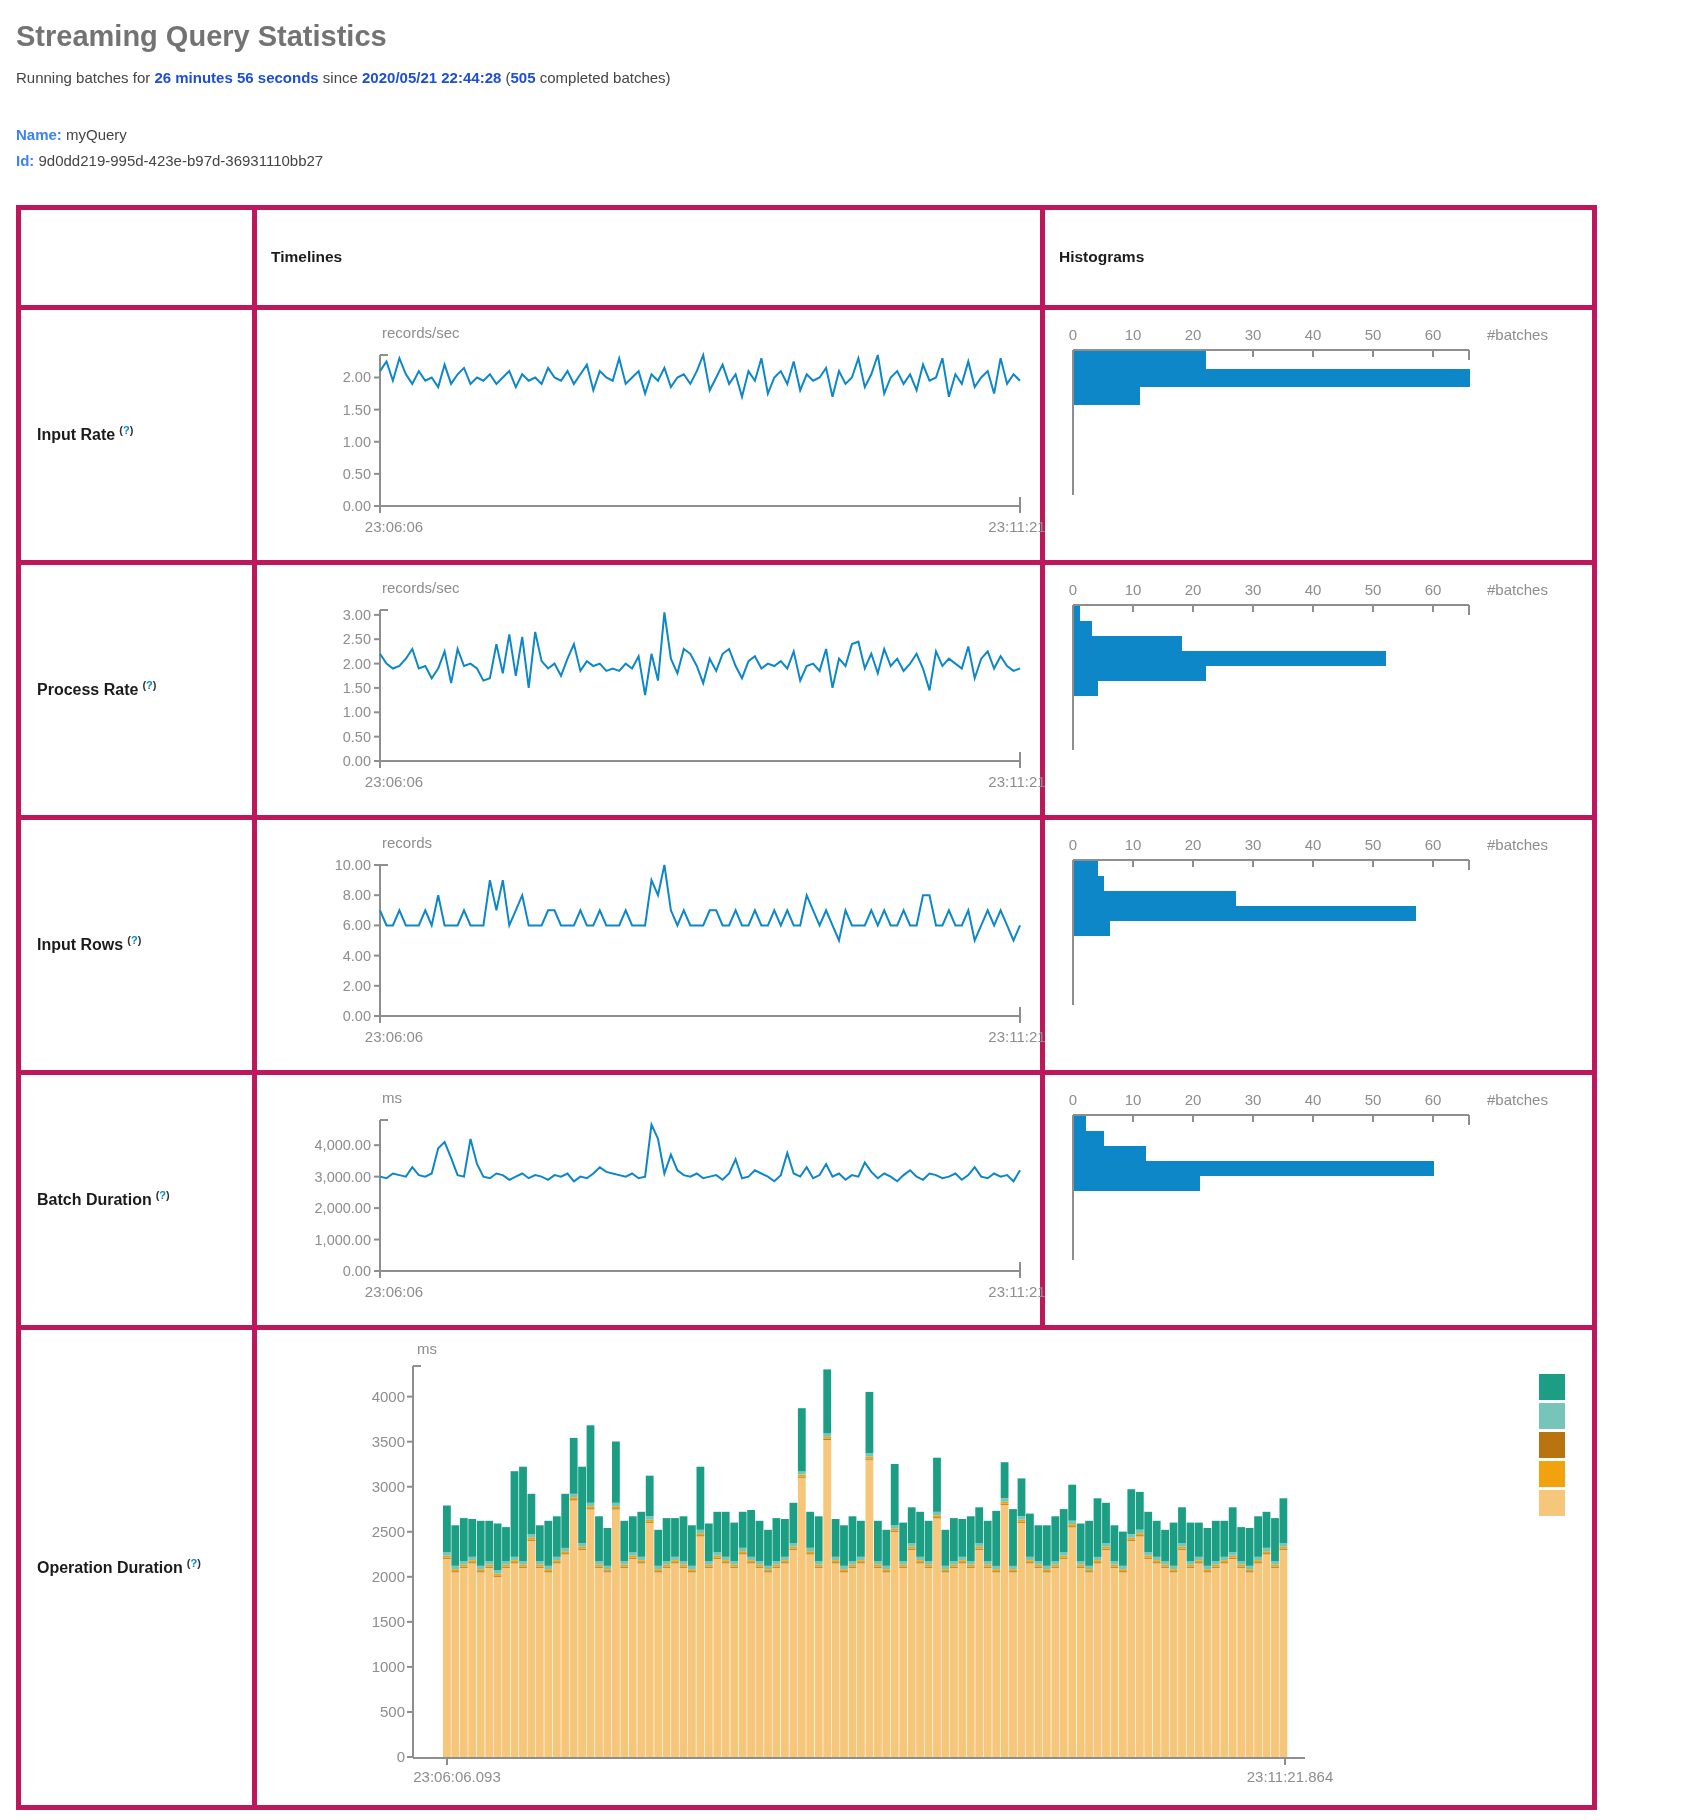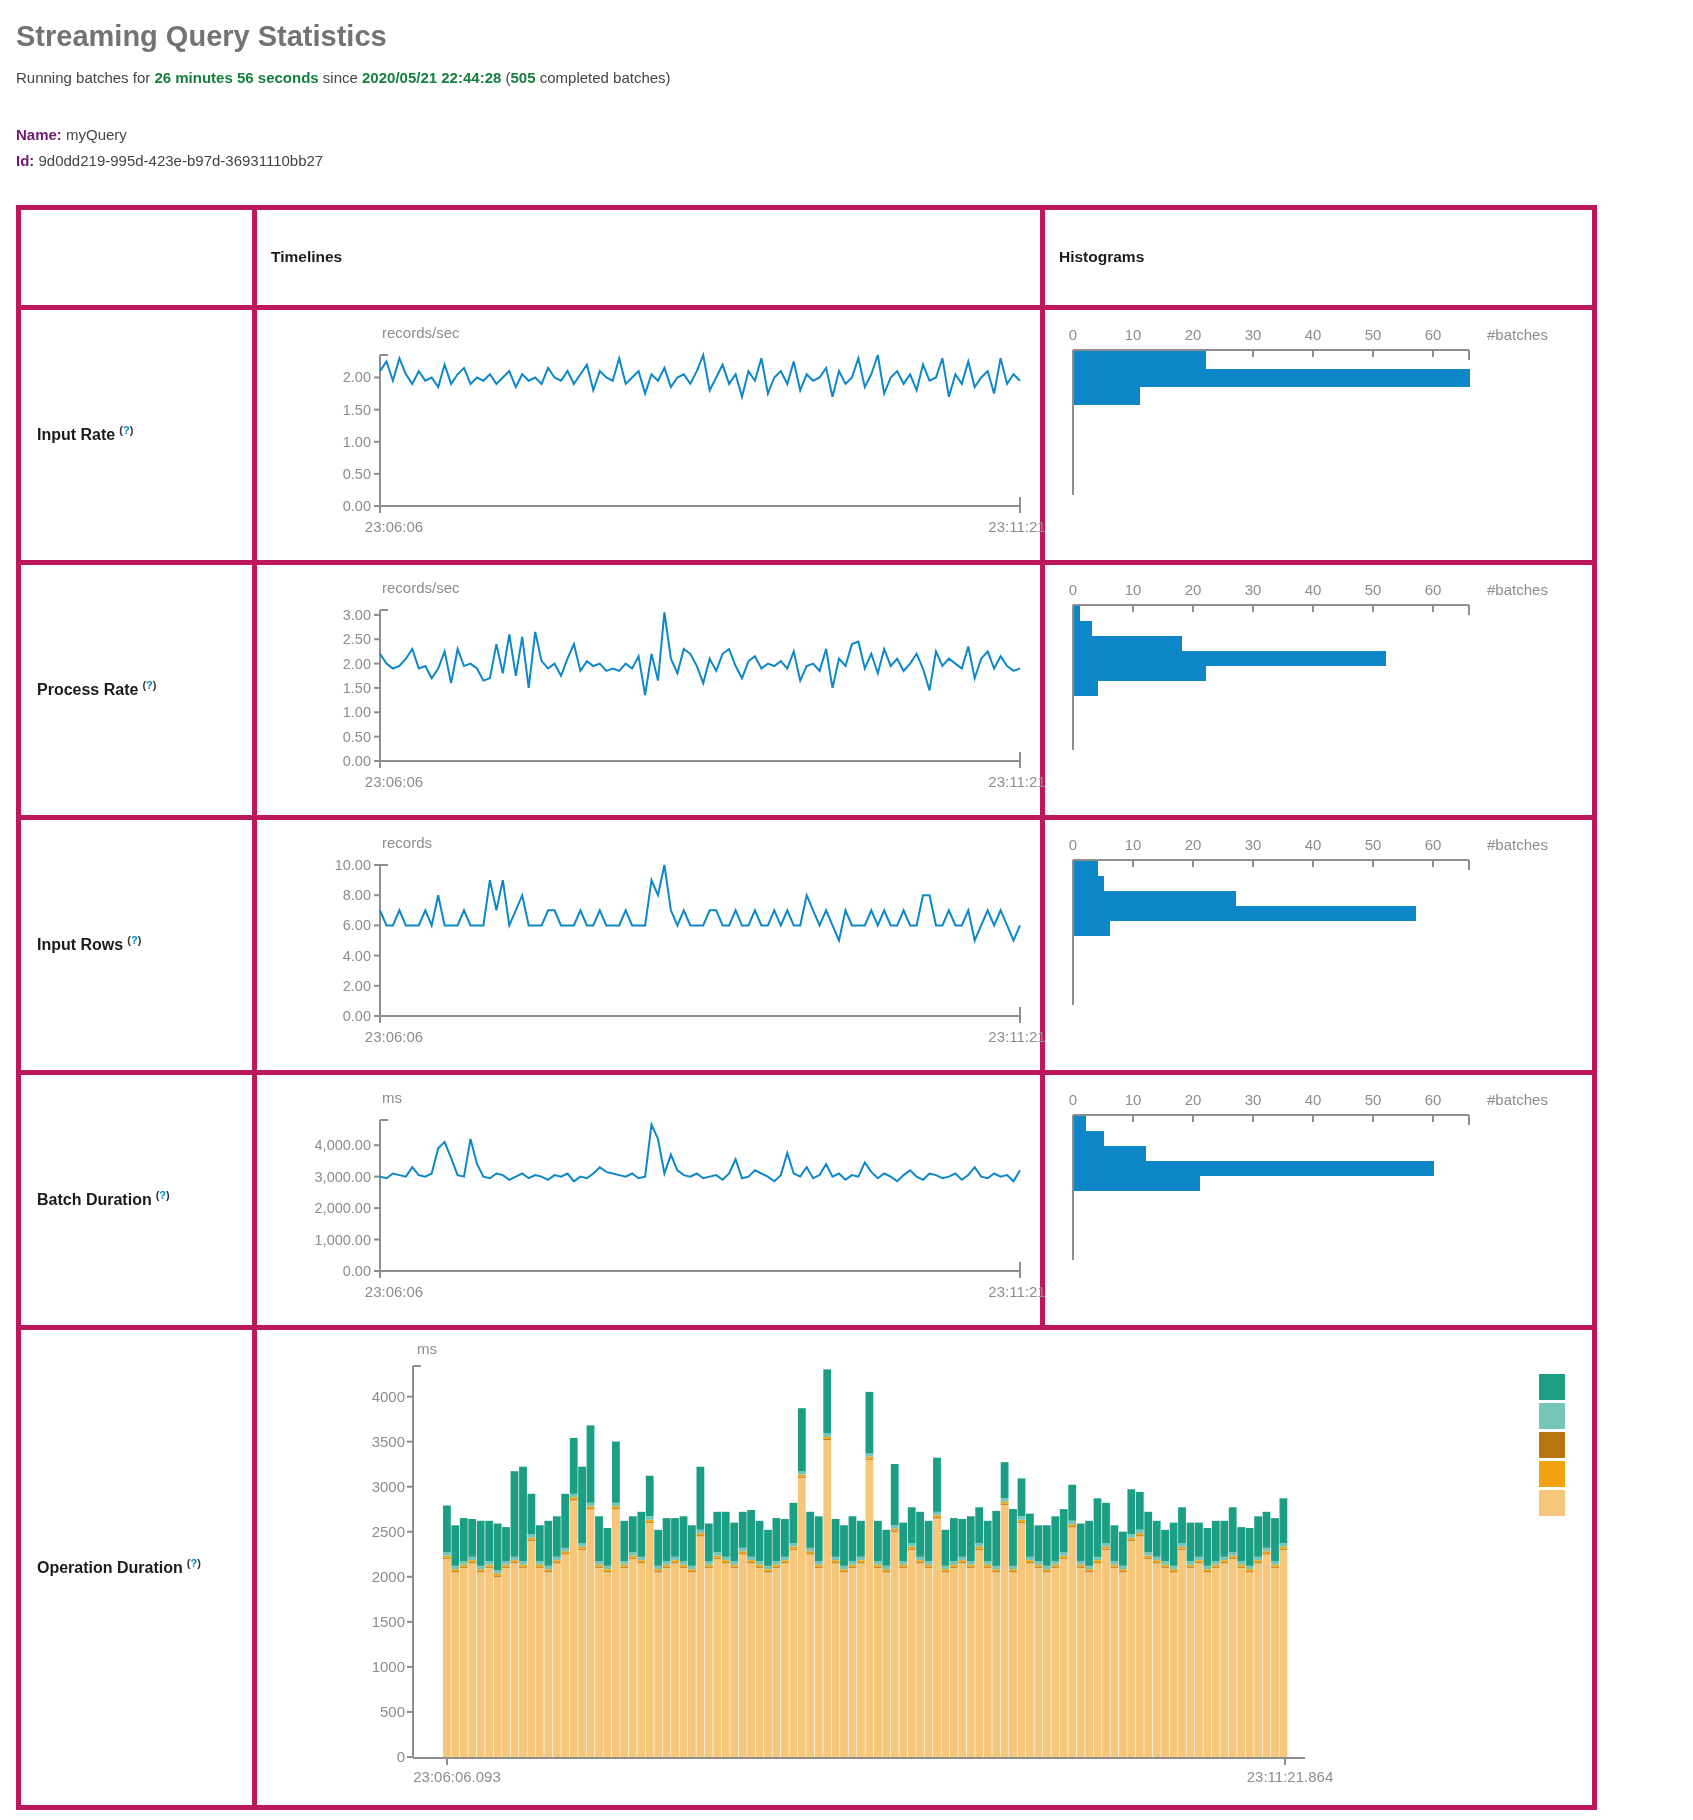--- a/index.html
+++ b/index.html
@@ -1,22 +1,22 @@
 <!DOCTYPE html>
 <html><head>
 <meta charset="utf-8">
 <style>
   html,body{margin:0;padding:0;background:#fff;}
   body{font-family:"Liberation Sans",sans-serif;color:#333;width:1693px;min-height:1820px;}
   .container{padding:12px 16px 20px 16px;}
   h1{font-size:29px;font-weight:bold;color:#737373;margin:8px 0 16px 0;}
   .subtitle{font-size:15px;color:#454545;margin:0 0 36px 0;}
-  .subtitle b{color:#15803d;}
+  .subtitle b{color:#1d4ed8;}
   .meta{font-size:15px;color:#454545;line-height:1.75;margin:0 0 30px 0;}
-  .meta b{color:#701a75;text-align:center;}
+  .meta b{color:#3b82f6;text-align:center;}
   table.stats{border-collapse:collapse;table-layout:fixed;width:1576px;}
   table.stats th, table.stats td{border:5px solid #be185d;}
   thead th{height:95px;text-align:left;vertical-align:middle;padding:0 0 0 14px;
            font-size:15.5px;font-weight:bold;color:#1b1b1b;}
   td.lbl{padding:0 0 0 16px;font-size:16px;font-weight:bold;color:#1b1b1b;vertical-align:middle;}
   td.chart{padding:0;vertical-align:top;height:250px;}
   td.opcell{padding:0;vertical-align:top;height:475px;position:relative;}
   svg{display:block;}
   sup.help{font-size:11px;font-weight:bold;color:#333;margin-left:4px;}
   sup.help .q{color:#0088cc;}

